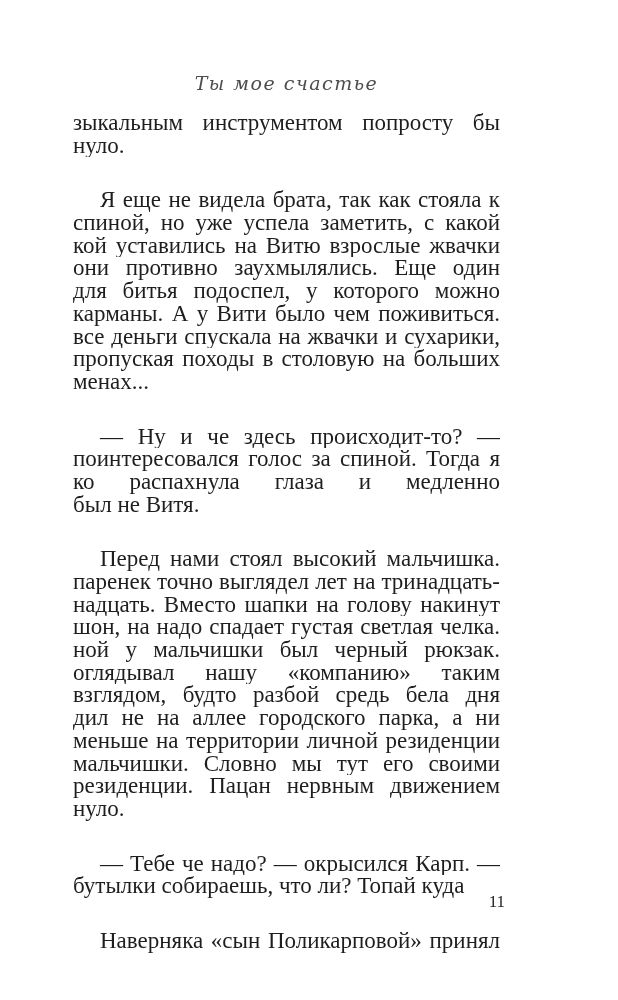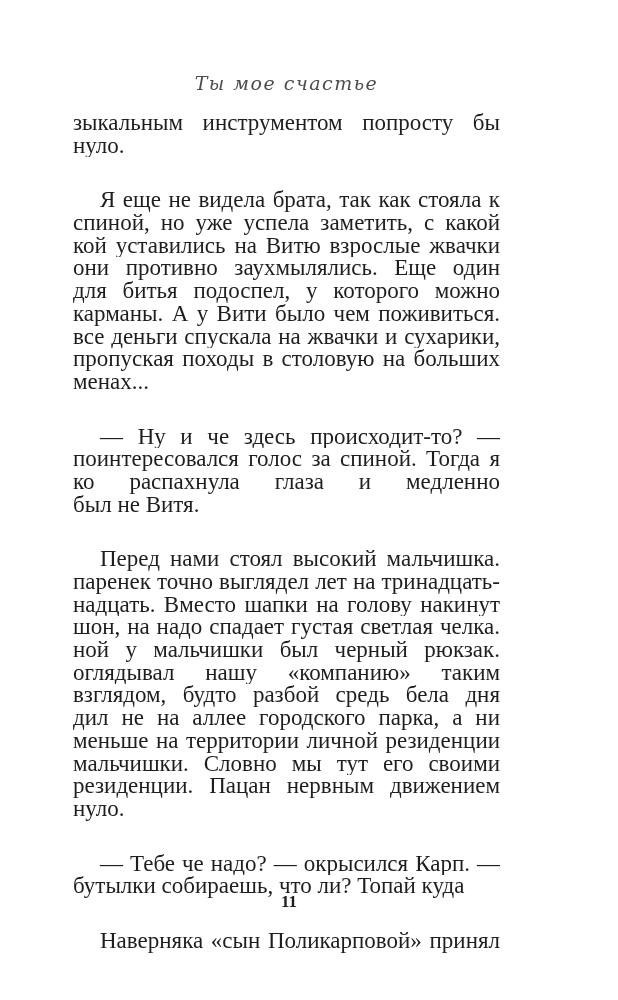--- a/index.html
+++ b/index.html
@@ -57,23 +57,23 @@
   }
   .line.indent.just {
     
     width: 400px;
   }
   .page-number {
     position: absolute;
     top: 892px;
     left: 73px;
     width: 432px;
-    text-align: center;
+    text-align: right;
     font-size: 17px;
-    font-weight: bold;
+    font-weight: normal;
     color: var(--text);
   }
 </style>
 </head>
 <body>
 
 <div class="page">
   <div class="running-head">Ты мое счастье</div>
 
   <div class="text-column">

